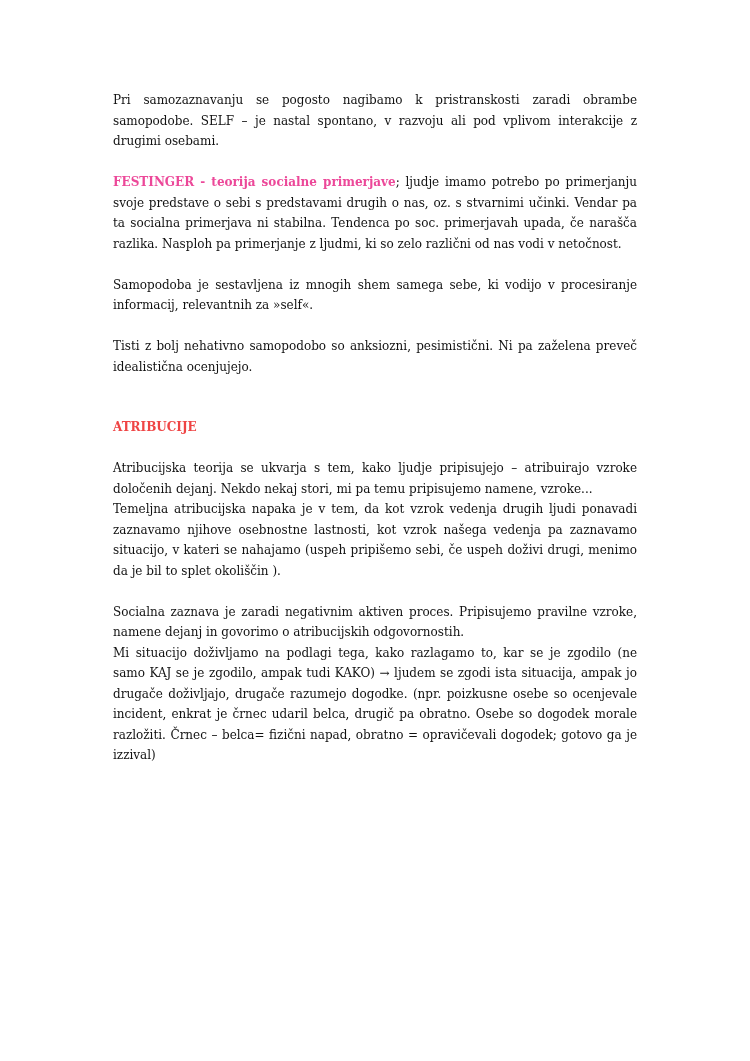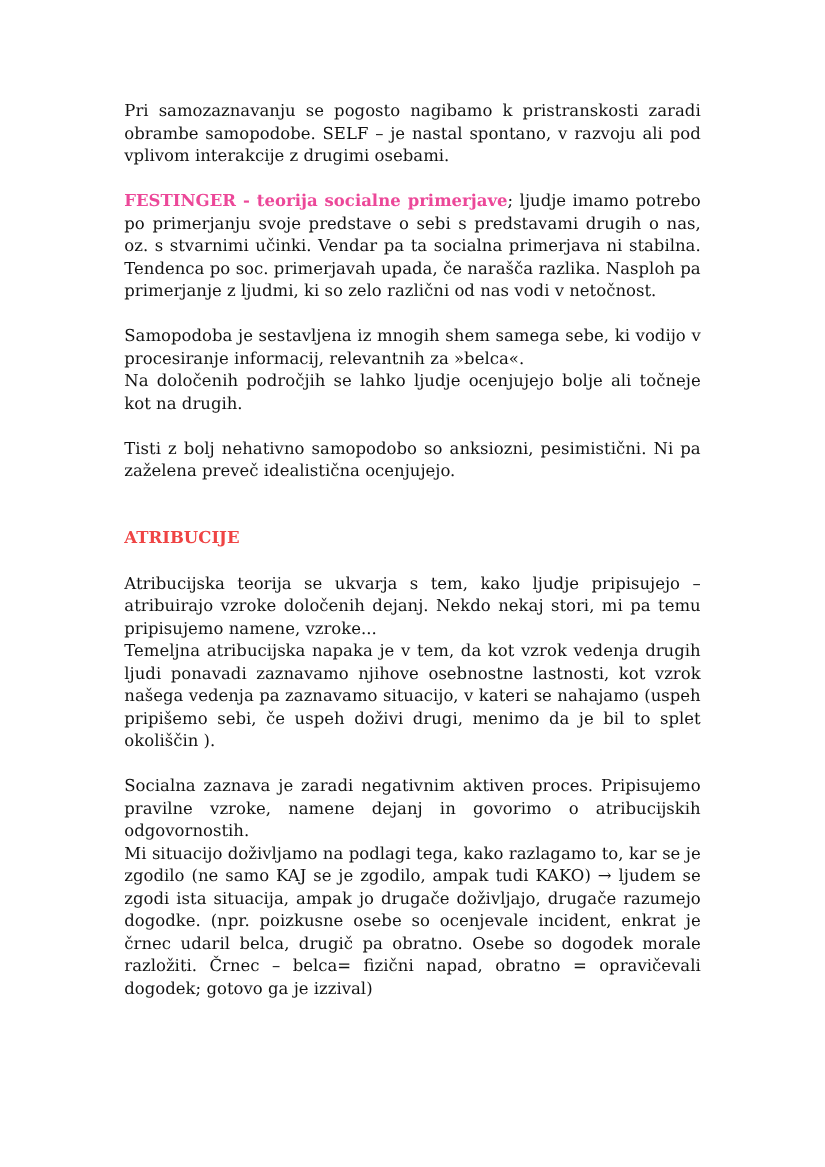--- a/index.html
+++ b/index.html
@@ -12,21 +12,21 @@
       height: 1061px;
       position: relative;
       overflow: hidden;
     }
     .page {
       position: absolute;
       left: 113px;
       top: 90px;
       width: 524px;
       font-family: "DejaVu Serif", "Liberation Serif", serif;
-      font-size: 15px;
+      font-size: 12px;
       line-height: 20.5px;
       color: #111111;
       text-align: justify;
     }
     .para {
       margin: 0 0 20.5px 0;
     }
     .para.tight {
       margin-bottom: 0;
     }
@@ -46,22 +46,21 @@
 </head>
 <body>
 
 <div class="page">
 
   <p class="para">Pri samozaznavanju se pogosto nagibamo k pristranskosti zaradi obrambe samopodobe. SELF – je nastal spontano, v razvoju ali pod vplivom interakcije z drugimi osebami.</p>
 
   <p class="para"><span class="blue">FESTINGER - teorija socialne primerjave</span><span>; ljudje imamo potrebo po primerjanju svoje predstave o sebi s predstavami drugih o nas, oz. s stvarnimi učinki. Vendar pa ta socialna primerjava ni stabilna. Tendenca po soc. primerjavah upada, če narašča razlika. Nasploh pa primerjanje z ljudmi, ki so zelo različni od nas vodi v netočnost.</span></p>
 
   <div class="para">
-    <p class="line-block">Samopodoba je sestavljena iz mnogih shem samega sebe, ki vodijo v procesiranje informacij, relevantnih za »belca«.</p>
-    <p class="line-block">Na določenih področjih se lahko ljudje ocenjujejo bolje ali točneje kot na drugih.</p>
+    <p class="line-block">Samopodoba je sestavljena iz mnogih shem samega sebe, ki vodijo v procesiranje informacij, relevantnih za »self«.</p>
   </div>
 
   <div class="para">
     <p class="line-block">Tisti z bolj nehativno samopodobo so anksiozni, pesimistični. Ni pa zaželena preveč idealistična ocenjujejo.</p>
   </div>
 
   <p class="heading">ATRIBUCIJE</p>
 
   <div class="para">
     <p class="line-block">Atribucijska teorija se ukvarja s tem, kako ljudje pripisujejo – atribuirajo vzroke določenih dejanj. Nekdo nekaj stori, mi pa temu pripisujemo namene, vzroke...</p>

